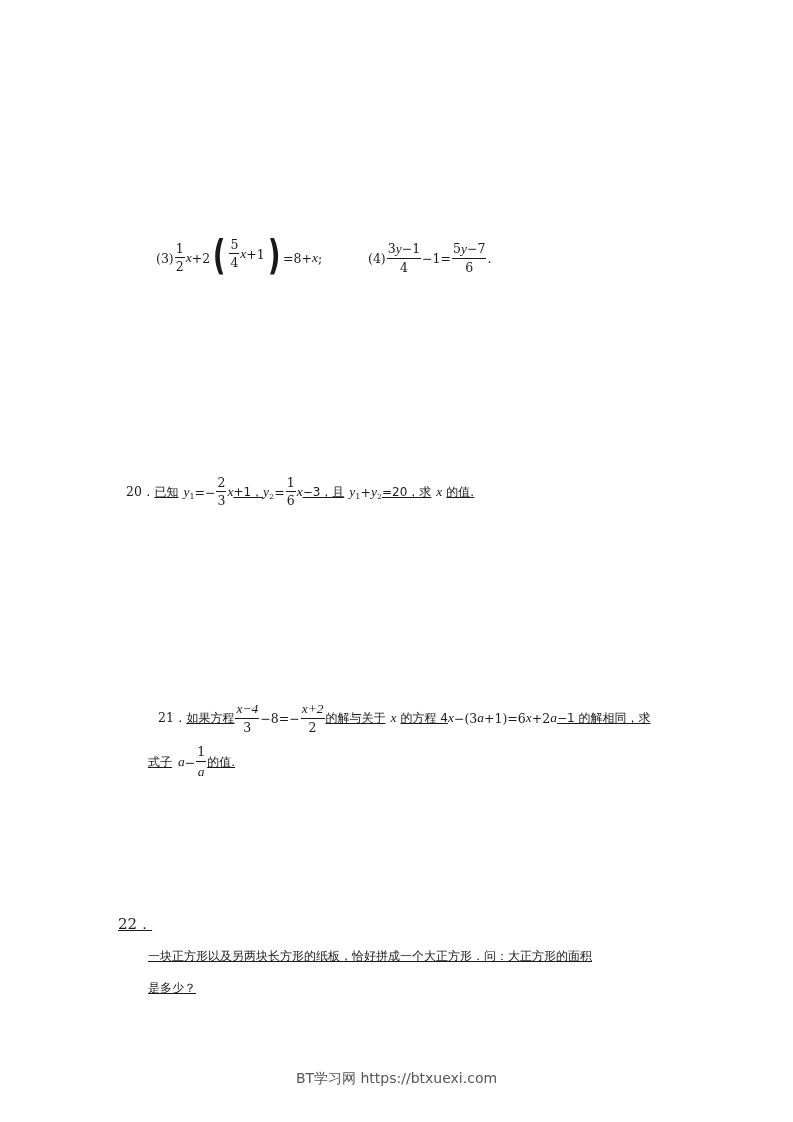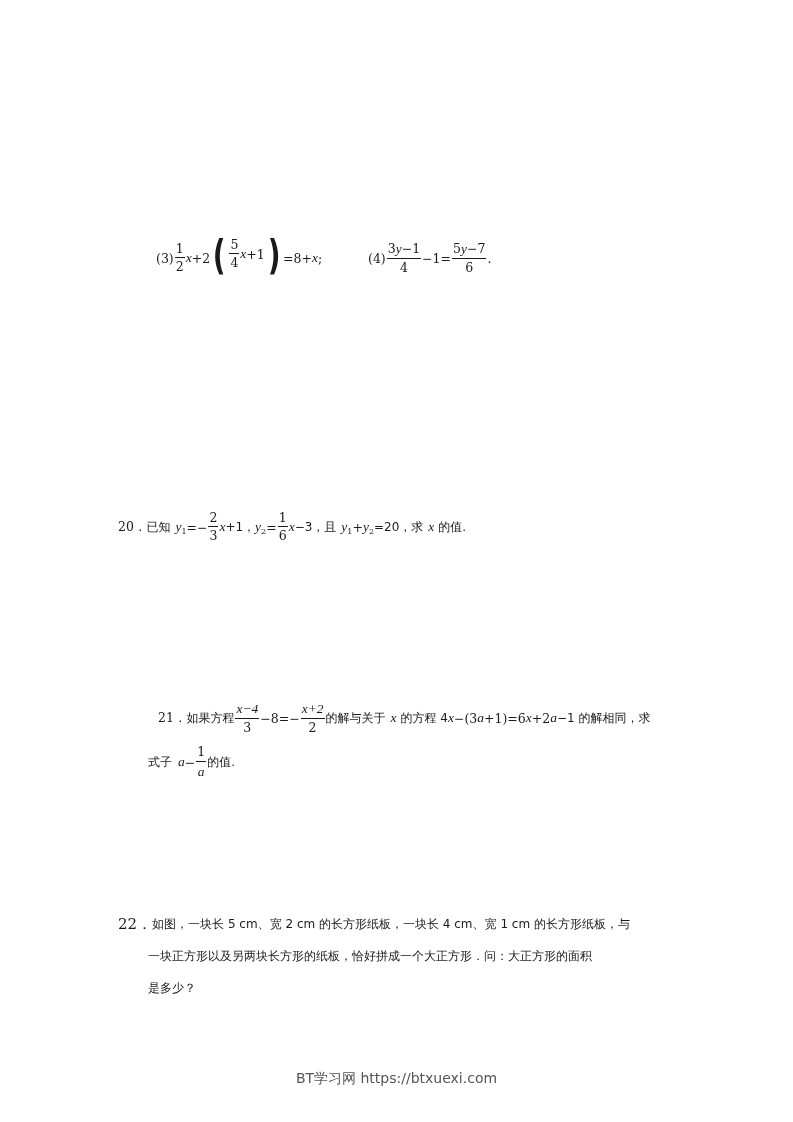--- a/index.html
+++ b/index.html
@@ -14,21 +14,21 @@
       vertical-align: middle; margin: 0 1px; line-height: 1;
     }
     .frac .num { padding: 0 1px 2px 1px; border-bottom: 1px solid #1a1a1a; }
     .frac .den { padding-top: 3px; }
     .it { font-style: italic; font-family: "Liberation Serif", "DejaVu Serif", serif; font-size: 13.5px; }
     .sub { font-size: 8px; position: relative; top: 4px; }
     .paren {
       font-size: 40px; font-weight: bold; line-height: 1; transform: scaleX(0.7);
       font-family: "DejaVu Sans", sans-serif; position: relative; top: -3px;
     }
-    .cjk { font-family: "DejaVu Sans", sans-serif; font-size: 12px; }
+    .cjk { font-family: "DejaVu Sans", sans-serif; font-size: 12px; text-decoration: underline; }
     .footer {
       position: absolute; left: 0; width: 793px; top: 1070px; text-align: center;
       font-family: "DejaVu Sans", sans-serif; font-size: 14px; color: #555555;
     }
     .gap { display: inline-block; }
   </style>
 </head>
 <body>
 
 <div class="line" style="left:156px; top:238px; height:40px;">
@@ -59,21 +59,21 @@
     <span class="den">4</span>
   </span>
   <span>−1=</span>
   <span class="frac">
     <span class="num"><span>5</span><span class="it">y</span><span>−7</span></span>
     <span class="den">6</span>
   </span>
   <span>.</span>
 </div>
 
-<div class="line" style="left:118px; top:472px; height:40px;margin-top:35px;">
+<div class="line" style="left:126px; top:472px; height:40px;">
   <span>20．</span>
   <span class="cjk">已知</span>
   <span class="gap" style="width:5px;"></span>
   <span class="it">y</span>
     <span class="sub">1</span>
   <span>=−</span>
   <span class="frac">
     <span class="num">2</span>
     <span class="den">3</span>
   </span>
@@ -135,21 +135,20 @@
   <span>−</span>
   <span class="frac">
     <span class="num">1</span>
     <span class="den it">a</span>
   </span>
   <span class="cjk">的值.</span>
 </div>
 
 <div class="line cjk" style="left:118px; top:914px; height:20px;">
   <span style="font-family:'DejaVu Serif',serif; font-size:15px;">22．</span>
-  <span>如图，一块长 5 cm、宽 2 cm 的长方形纸板，一块长 4 cm、宽 1 cm 的长方形纸板，与</span>
 </div>
 <div class="line cjk" style="left:148px; top:946px; height:20px;">
   <span>一块正方形以及另两块长方形的纸板，恰好拼成一个大正方形．问：大正方形的面积</span>
 </div>
 <div class="line cjk" style="left:148px; top:978px; height:20px;justify-content:flex-end;">
   <span>是多少？</span>
 </div>
 
 <div class="footer">BT学习网 https://btxuexi.com</div>
 

